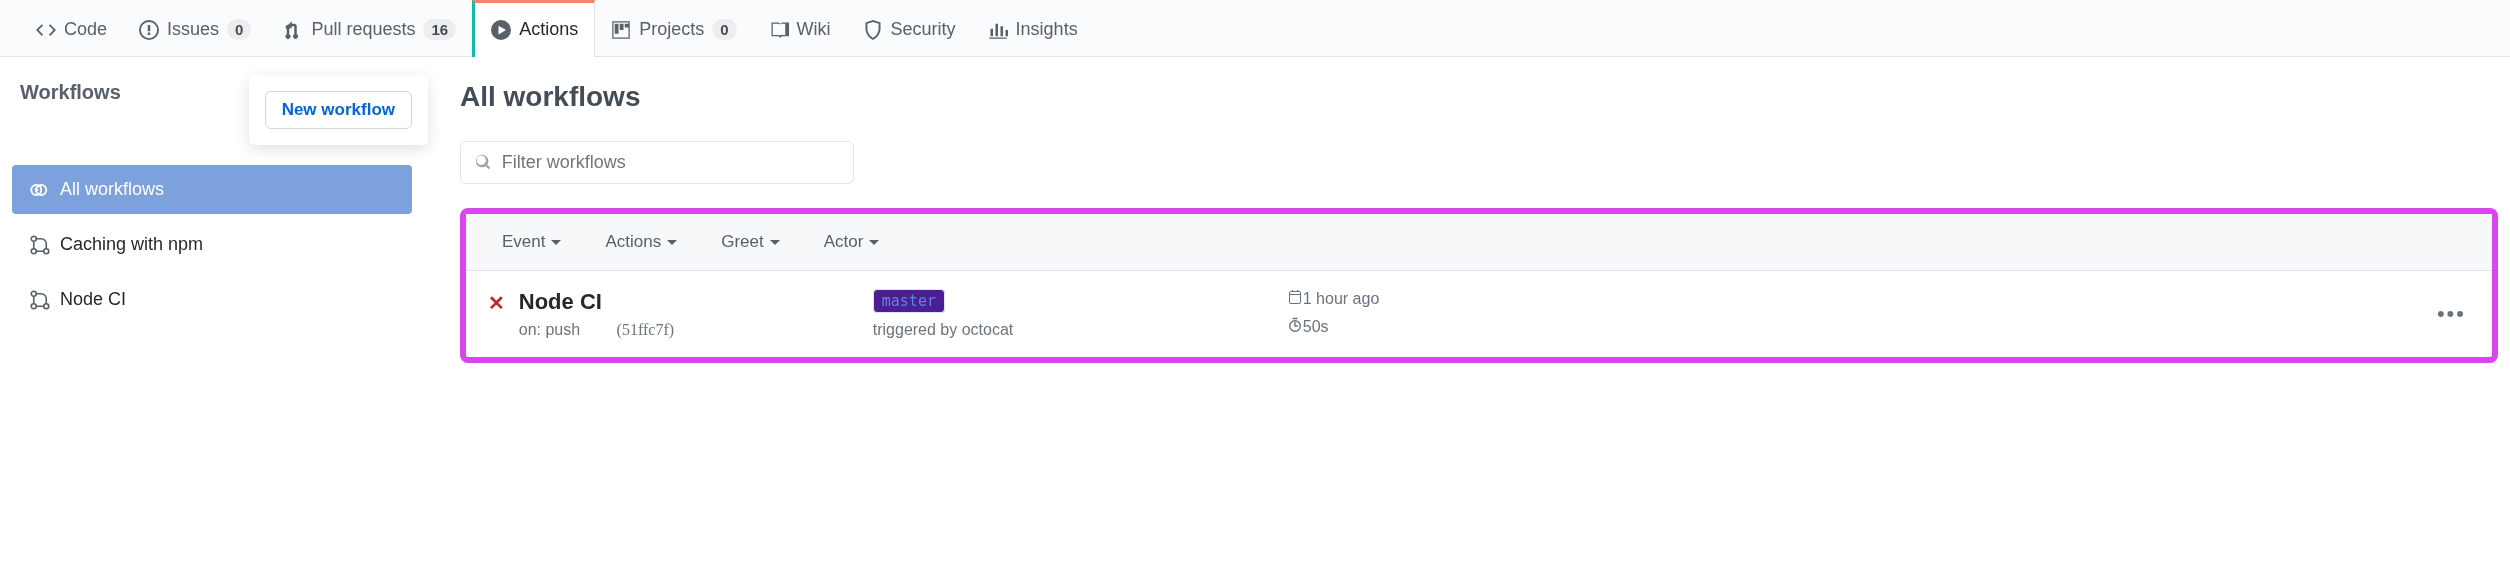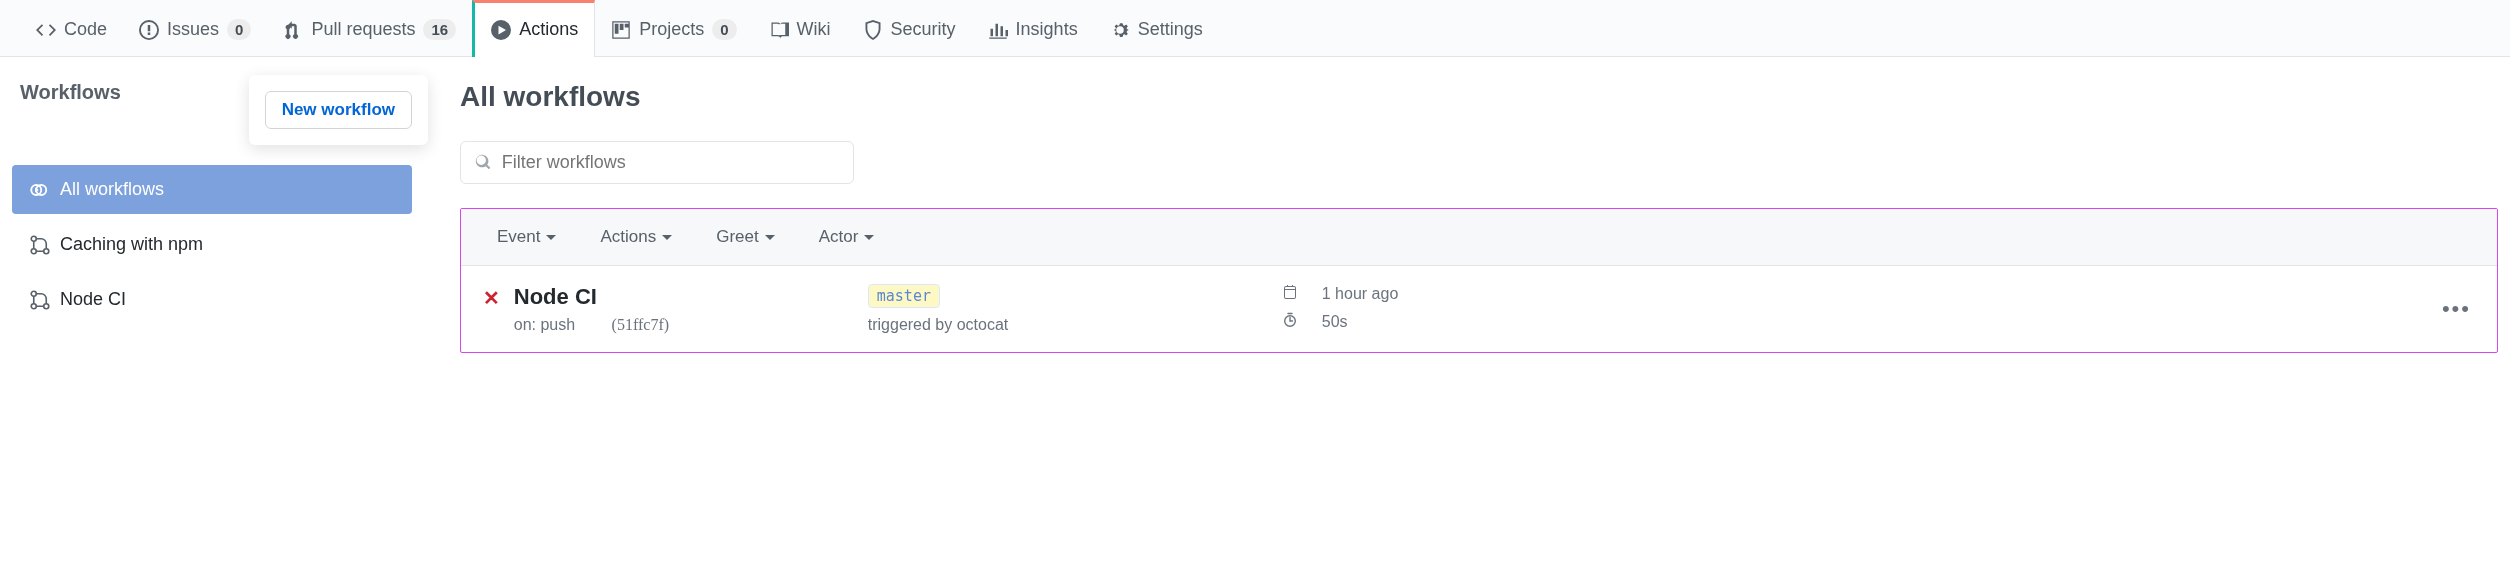--- a/index.html
+++ b/index.html
@@ -24,36 +24,36 @@
     .side-item.active { background:#7ca1dd; color:#fff; }
     .side-item .wicon { width:20px; height:20px; display:inline-flex; flex-shrink:0;}
 
     
     .main { flex:1; }
     .page-title { font-size:28px; font-weight:600; color:#444d56; margin-bottom:28px; }
     .filter-box { border:1px solid #e1e4e8; border-radius:6px; padding:10px 14px; display:flex; align-items:center; gap:10px; width:394px; margin-bottom:24px; }
     .filter-box input { border:none; outline:none; font-size:18px; color:#586069; width:100%; background:transparent;}
     .filter-box .sicon{ width:18px; height:18px; color:#a0a6ad;}
 
-    .runs-box { border:1px solid #d946ef; border-radius:2px; }
+    .runs-box { border:6px solid #d946ef; border-radius:8px; }
     .runs-header { background:#f6f8fa; padding:18px 36px; display:flex; gap:44px; border-bottom:1px solid #e1e4e8; font-size:17px; color:#586069;}
     .dd { display:flex; align-items:center; gap:6px; cursor:pointer;}
     .caret { width:0; height:0; border-left:5px solid transparent; border-right:5px solid transparent; border-top:5px solid #586069; }
 
     .run-row { display:flex; align-items:flex-start; padding:18px 22px; gap:14px; }
     .xicon { color:#cb2431; font-size:20px; line-height:1; margin-top:4px; font-weight:700;}
     .run-main { flex:0 0 340px; }
     .run-title { font-size:22px; font-weight:600; color:#24292e; }
     .run-sub { font-size:16px; color:#6a737d; margin-top:6px;}
     .run-sub .hash { font-family: Liberation Serif, serif; color:#6a737d;margin-left:32px;}
     .run-trig { flex:0 0 400px;}
-    .branch-tag { display:inline-block; background:#fef9c3; border:1px solid #dbe7ff; color:#5d86d8; font-family: SFMono-Regular, Consolas, monospace; font-size:15px; padding:2px 8px; border-radius:4px; margin-bottom:8px;}
+    .branch-tag { display:inline-block; background:#4c1d95; border:1px solid #dbe7ff; color:#5d86d8; font-family: SFMono-Regular, Consolas, monospace; font-size:15px; padding:2px 8px; border-radius:4px; margin-bottom:8px;}
     .trig-txt { font-size:16px; color:#6a737d;}
     .run-time { font-size:16px; color:#6a737d; display:flex; flex-direction:column; gap:8px;}
-    .run-time .trow{display:flex; align-items:center; gap:24px;}
+    .run-time .trow{display:flex; align-items:center; gap:0;}
     .kebab { margin-left:auto; color:#6a737d; font-size:22px; letter-spacing:2px; cursor:pointer; align-self:center; padding-right:4px;}
 
     svg { fill: currentColor; }
   </style>
 </head>
 <body>
 
 <div class="repo-tabs">
   <div class="repo-tab">
     <span class="icon">
@@ -114,28 +114,20 @@
       </span>
     <span>Security</span>
   </div>
   <div class="repo-tab">
     <span class="icon">
         <svg viewBox="0 0 16 16">
           <path d="M1 14h14v1H1v-1zM2 7h2v6H2V7zm4-4h2v10H6V3zm4 2h2v8h-2V5zm4 3h2v5h-2V8z"></path>
         </svg>
       </span>
     <span>Insights</span>
-  </div>
-  <div class="repo-tab">
-    <span class="icon">
-        <svg viewBox="0 0 16 16">
-          <path d="M8 5a3 3 0 100 6 3 3 0 000-6zm7 3l-1.5.8c0 .3-.1.6-.2.9l1 1.3-1.4 1.4-1.3-1a5 5 0 01-.9.2L10 13.5H8l-.7-1.9a5 5 0 01-.9-.2l-1.3 1L3.7 11l1-1.3a5 5 0 01-.2-.9L3 8l1.5-.8c0-.3.1-.6.2-.9l-1-1.3L5.1 3.6l1.3 1c.3-.1.6-.2.9-.2L8 2.5h2l.7 1.9c.3 0 .6.1.9.2l1.3-1 1.4 1.4-1 1.3c.1.3.2.6.2.9L15 8z"></path>
-        </svg>
-      </span>
-    <span>Settings</span>
   </div>
 </div>
 
 <div class="below">
   <div class="sidebar">
     <div class="side-header">
       <div class="side-title">Workflows</div>
       <div class="new-btn-wrap">
         <button class="new-btn">New workflow</button>
       </div>

